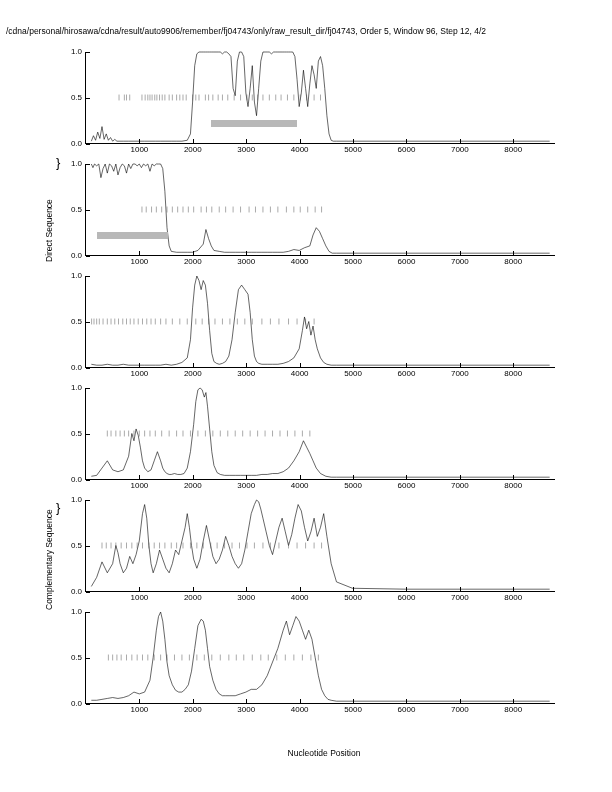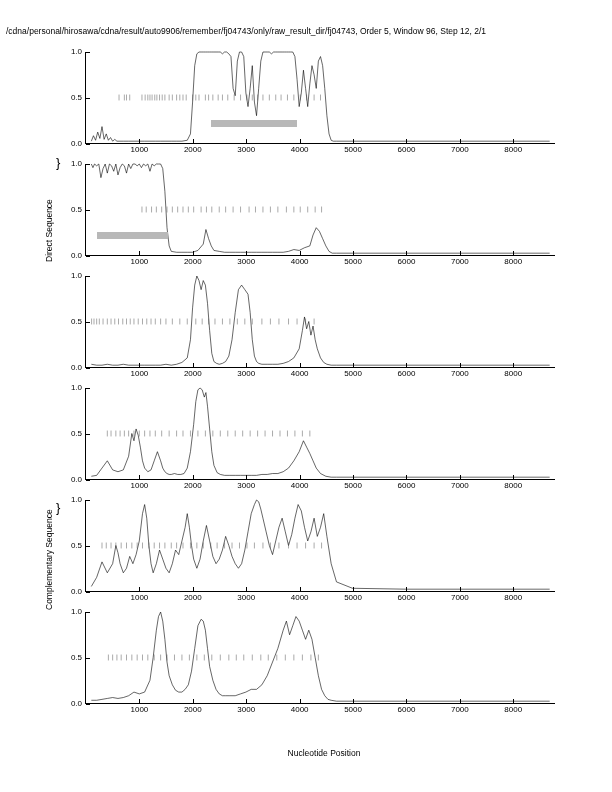--- a/index.html
+++ b/index.html
@@ -113,21 +113,21 @@
     position: absolute;
     font-size: 13px;
     color: #000;
   }
 </style>
 </head>
 <body>
 
 <div id="page">
 
-  <div class="header-title">/cdna/personal/hirosawa/cdna/result/auto9906/remember/fj04743/only/raw_result_dir/fj04743, Order 5, Window 96, Step 12, 2/1</div>
+  <div class="header-title">/cdna/personal/hirosawa/cdna/result/auto9906/remember/fj04743/only/raw_result_dir/fj04743, Order 5, Window 96, Step 12, 4/2</div>
 
   <div class="plot-stack" id="plot-stack">
       <div class="panel">
         <div class="axes">
           <div class="ytick-mark" style="top: 92px;"></div>
           <div class="ytick-label" style="top: 92px;">0.0</div>
           <div class="ytick-mark" style="top: 46px;"></div>
           <div class="ytick-label" style="top: 46px;">0.5</div>
           <div class="ytick-mark" style="top: 0px;"></div>
           <div class="ytick-label" style="top: 0px;">1.0</div>

